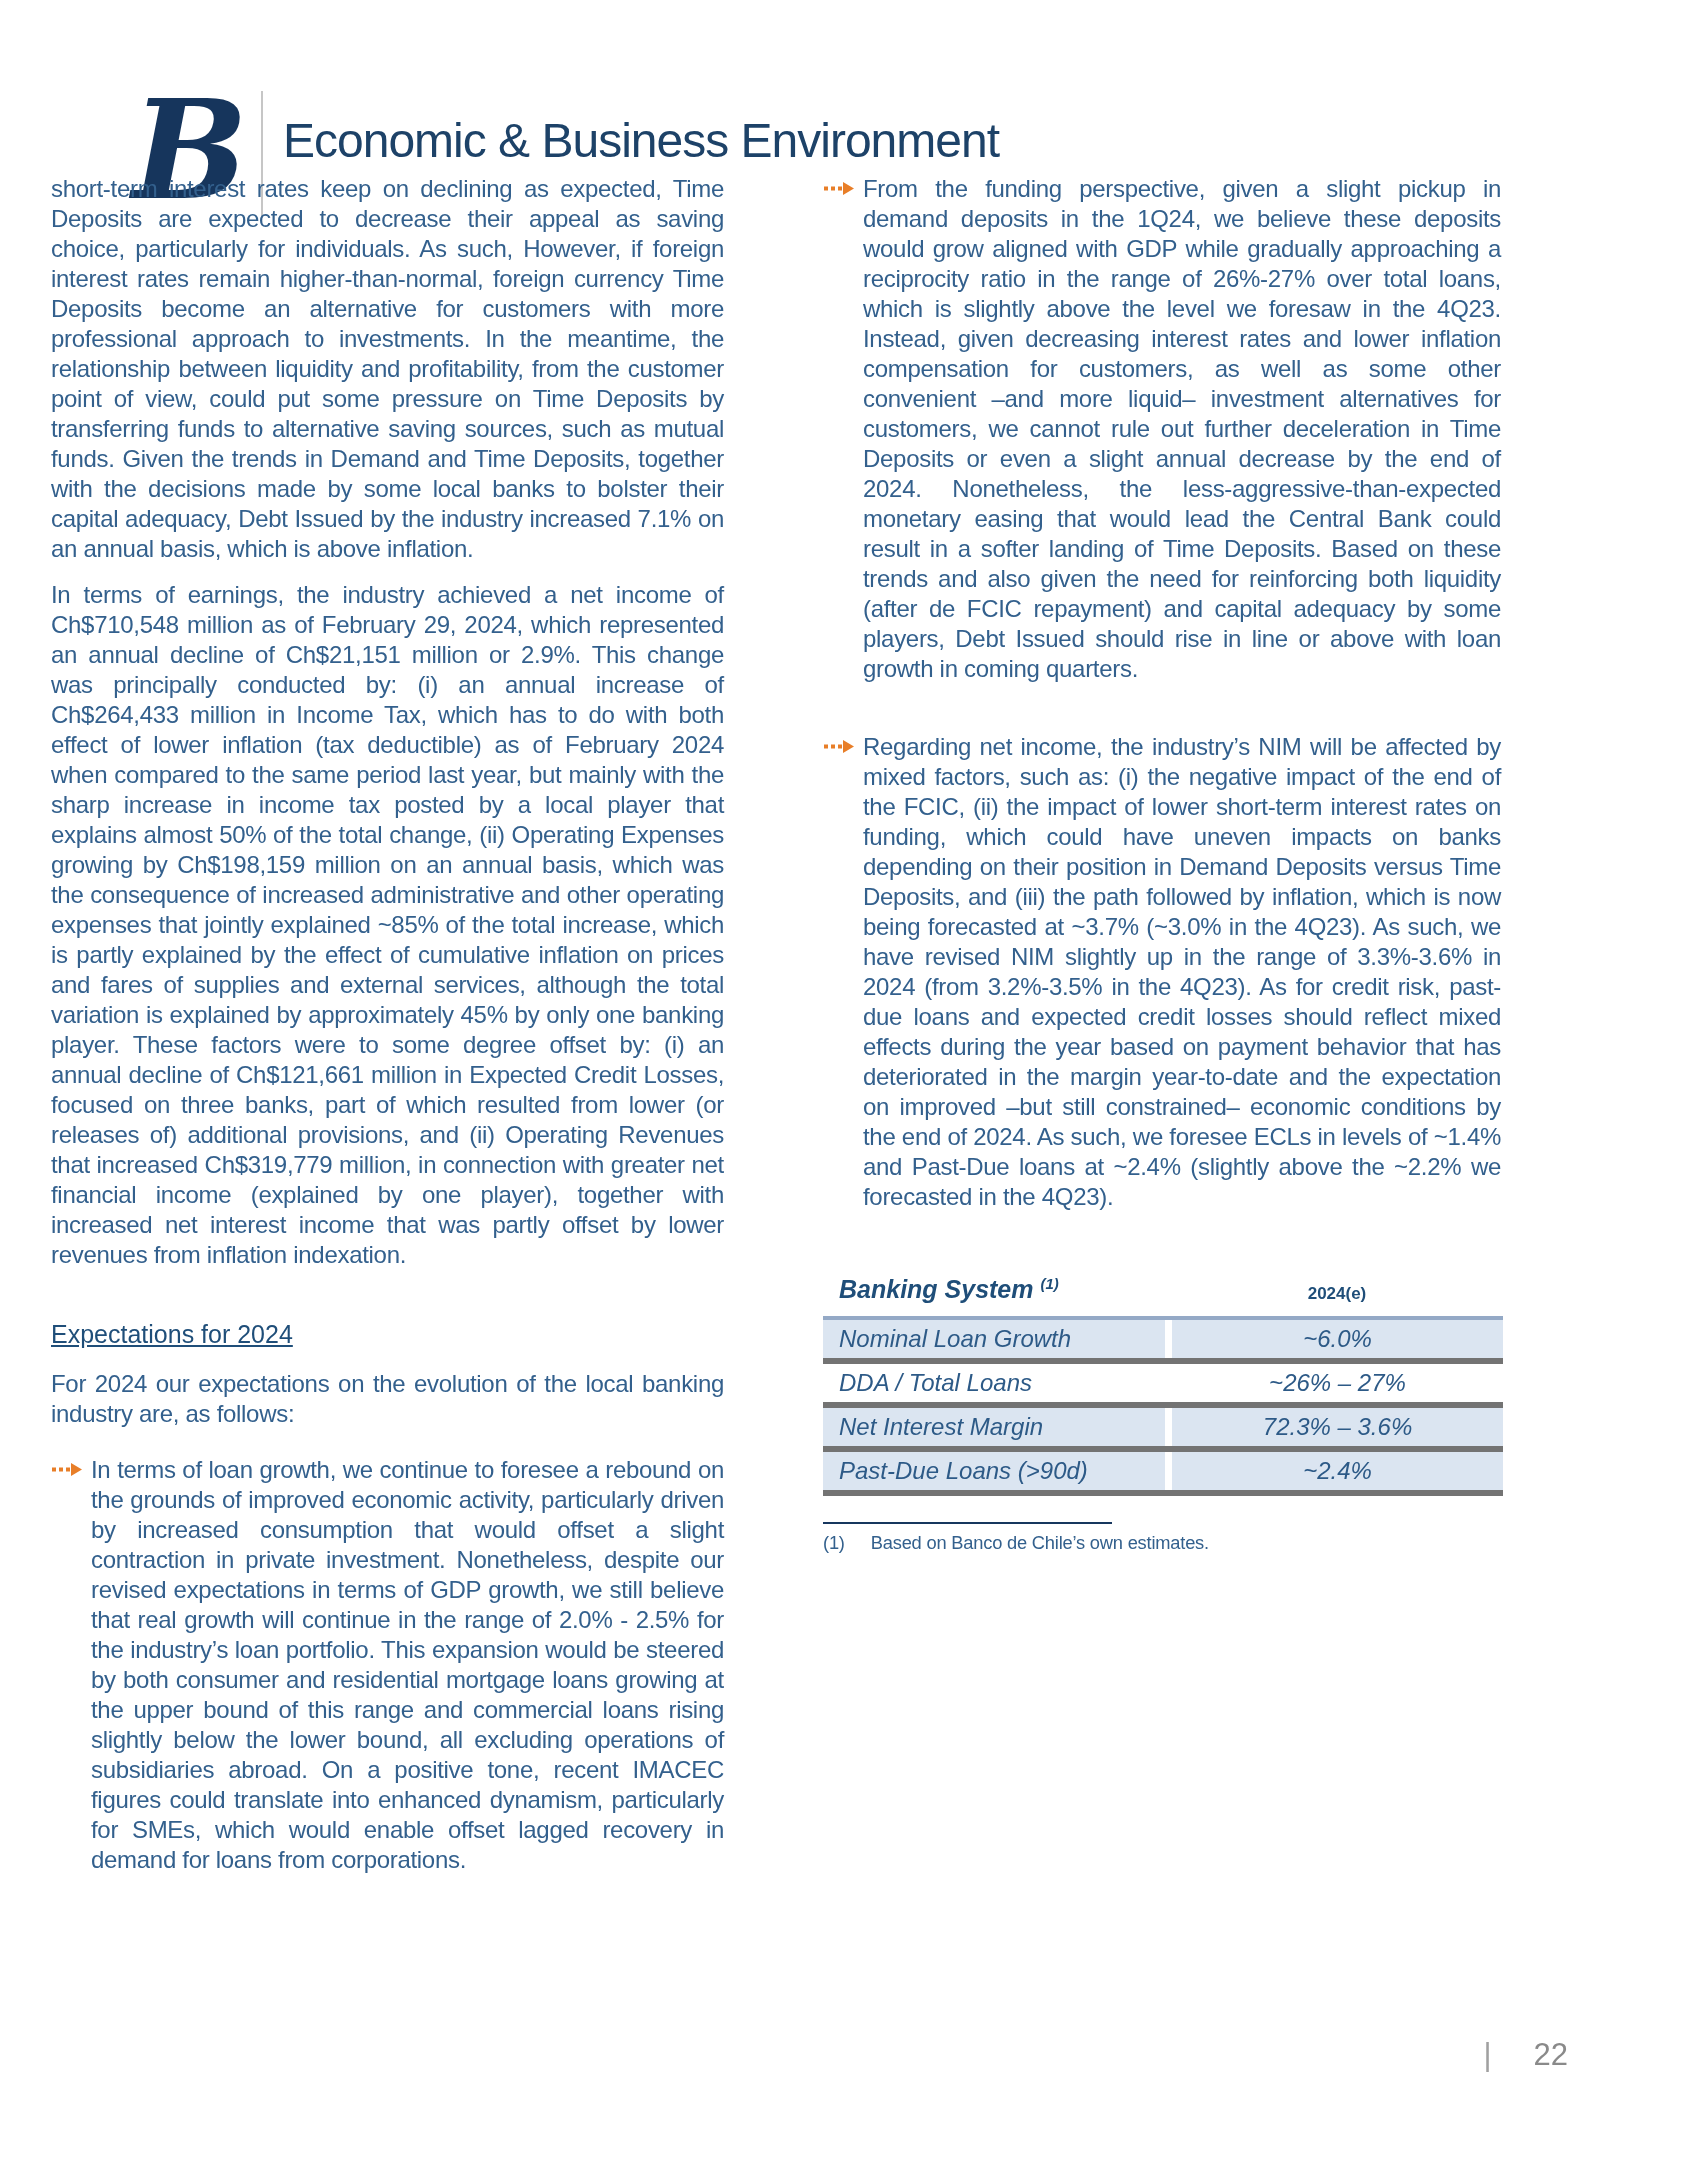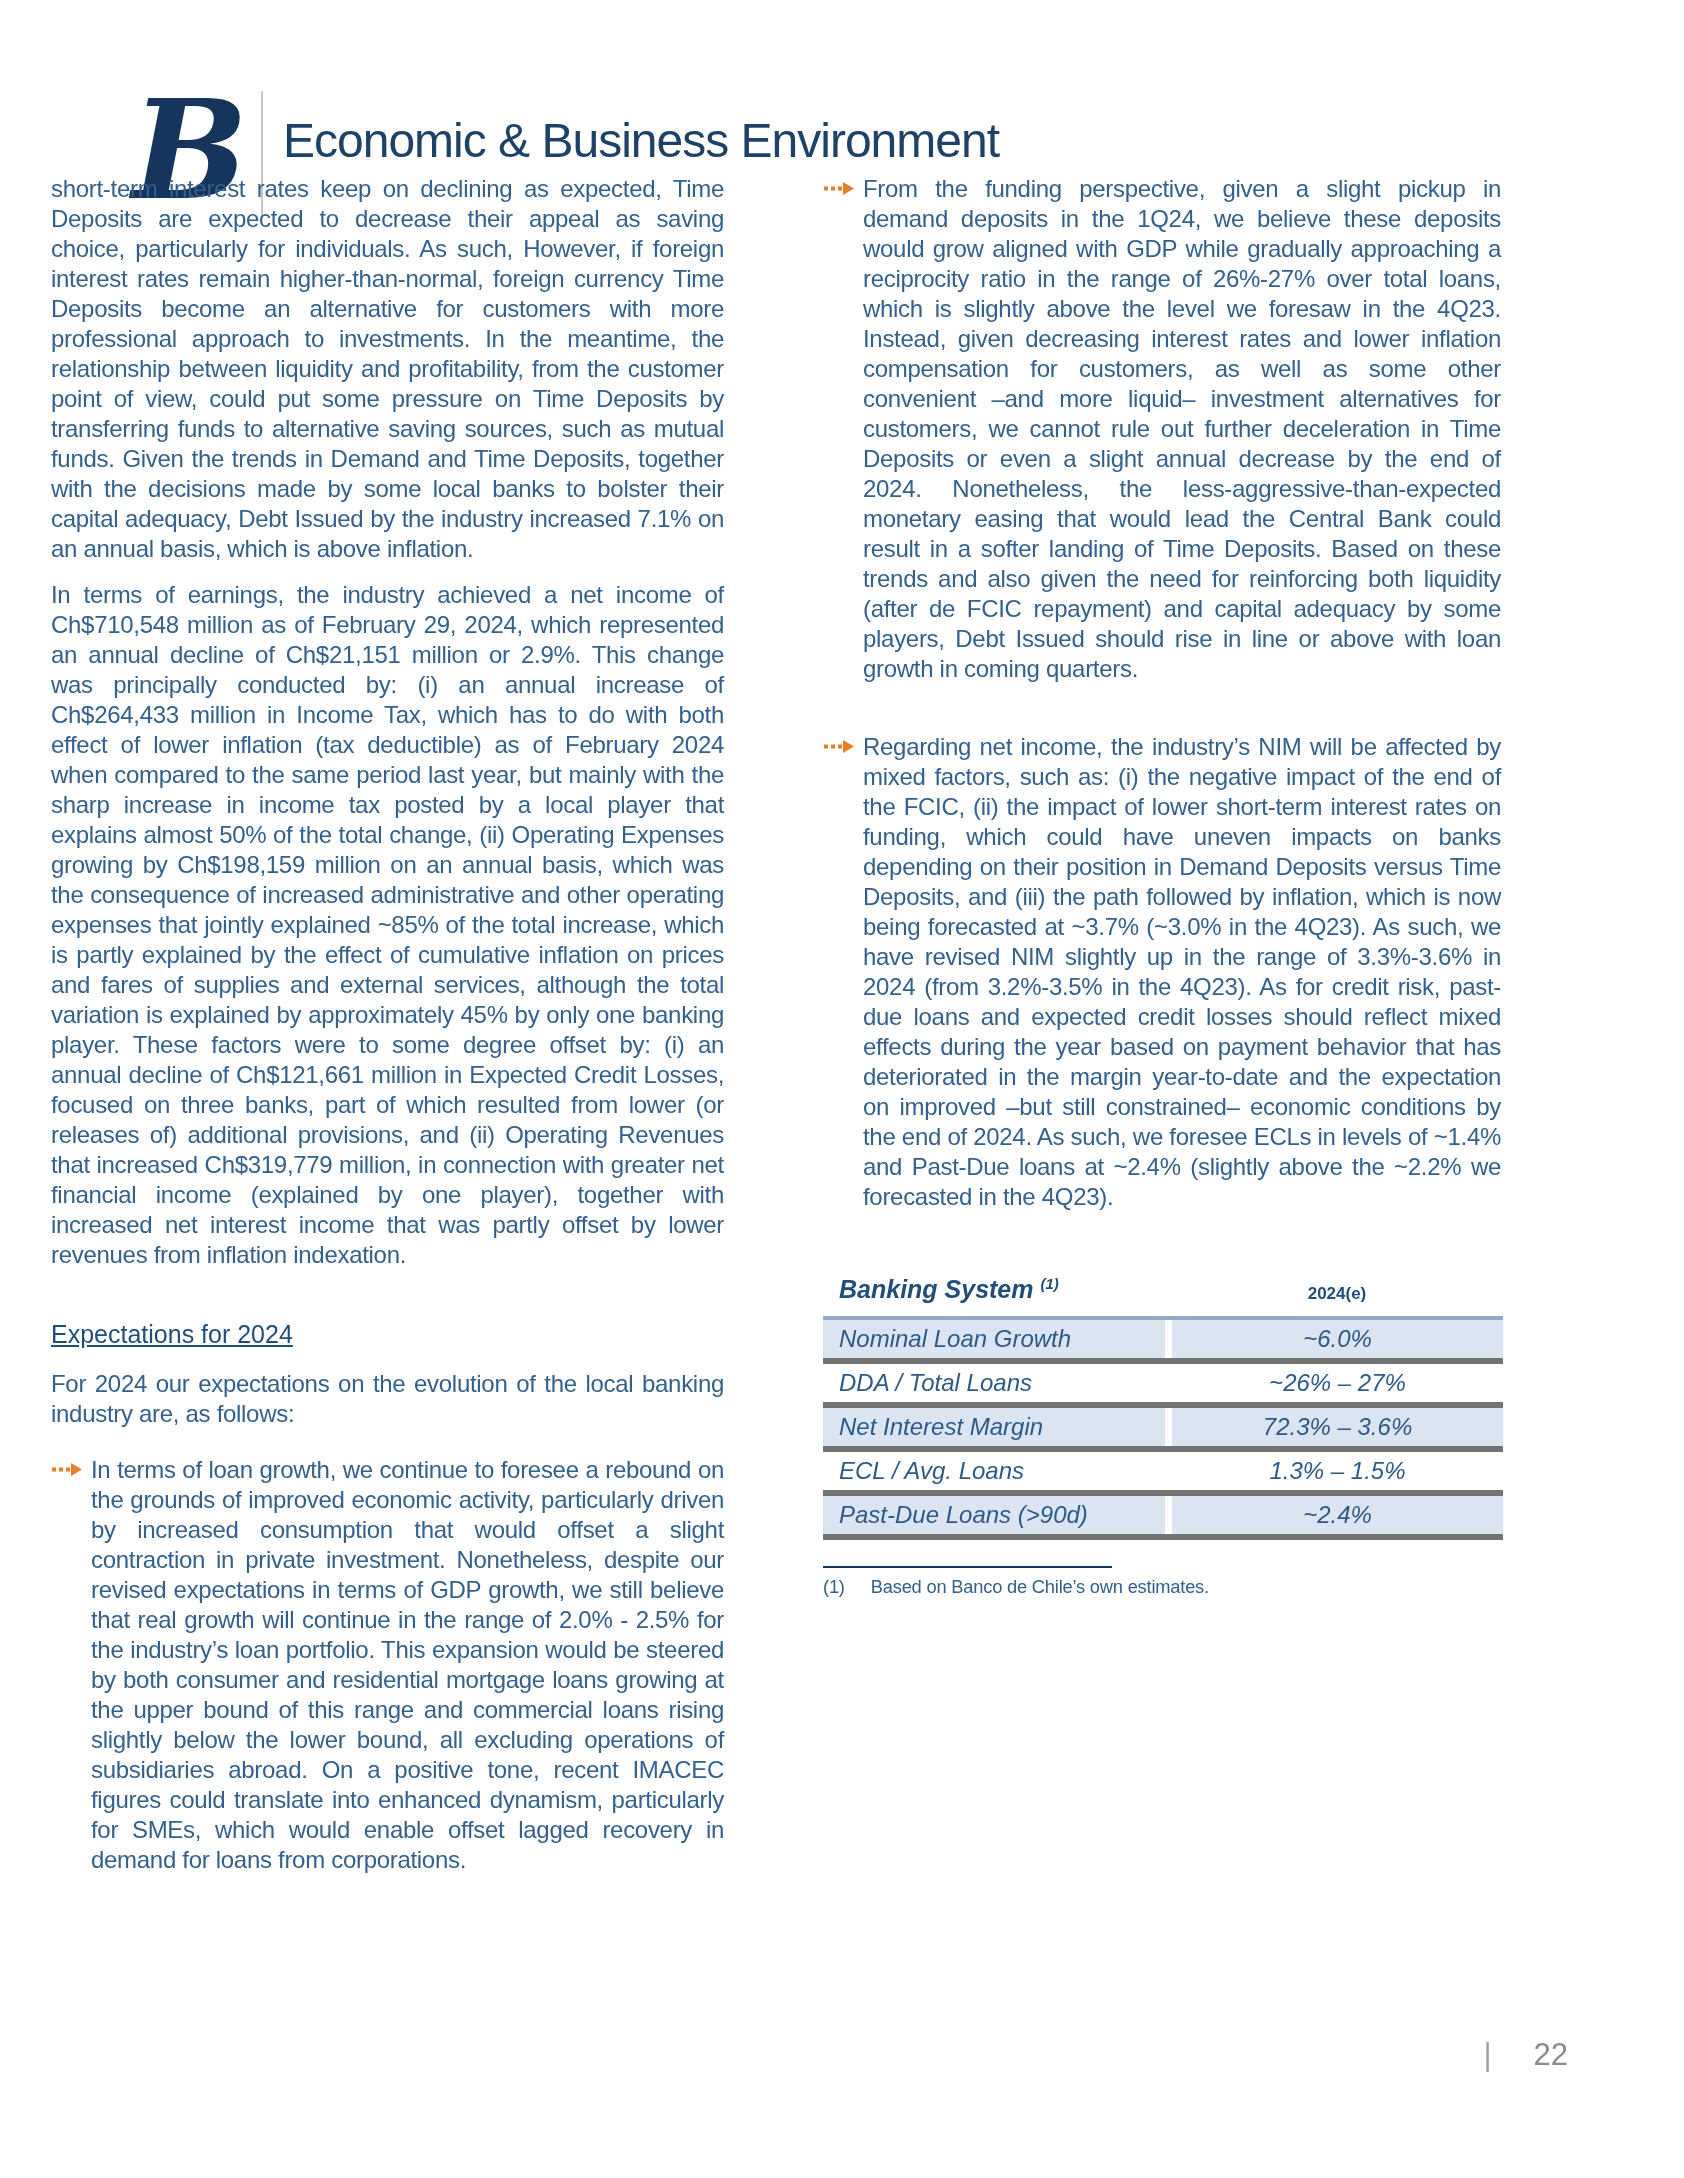--- a/index.html
+++ b/index.html
@@ -133,24 +133,20 @@
             <div class="val">~6.0%</div>
           </div>
           <div class="t-row">
             <div class="lab">DDA / Total Loans</div>
             <div class="val">~26% – 27%</div>
           </div>
           <div class="t-row shaded">
             <div class="lab">Net Interest Margin</div>
             <div class="val">72.3% – 3.6%</div>
           </div>
-          <div class="t-row">
-            <div class="lab">ECL / Avg. Loans</div>
-            <div class="val">1.3% – 1.5%</div>
-          </div>
           <div class="t-row shaded">
             <div class="lab">Past-Due Loans (&gt;90d)</div>
             <div class="val">~2.4%</div>
           </div>
         </div>
         <div class="fn-rule"></div>
         <div class="footnote">
           <span class="fn-marker">(1)</span><span>Based on Banco de Chile’s own estimates.</span>
         </div>
       </div>

